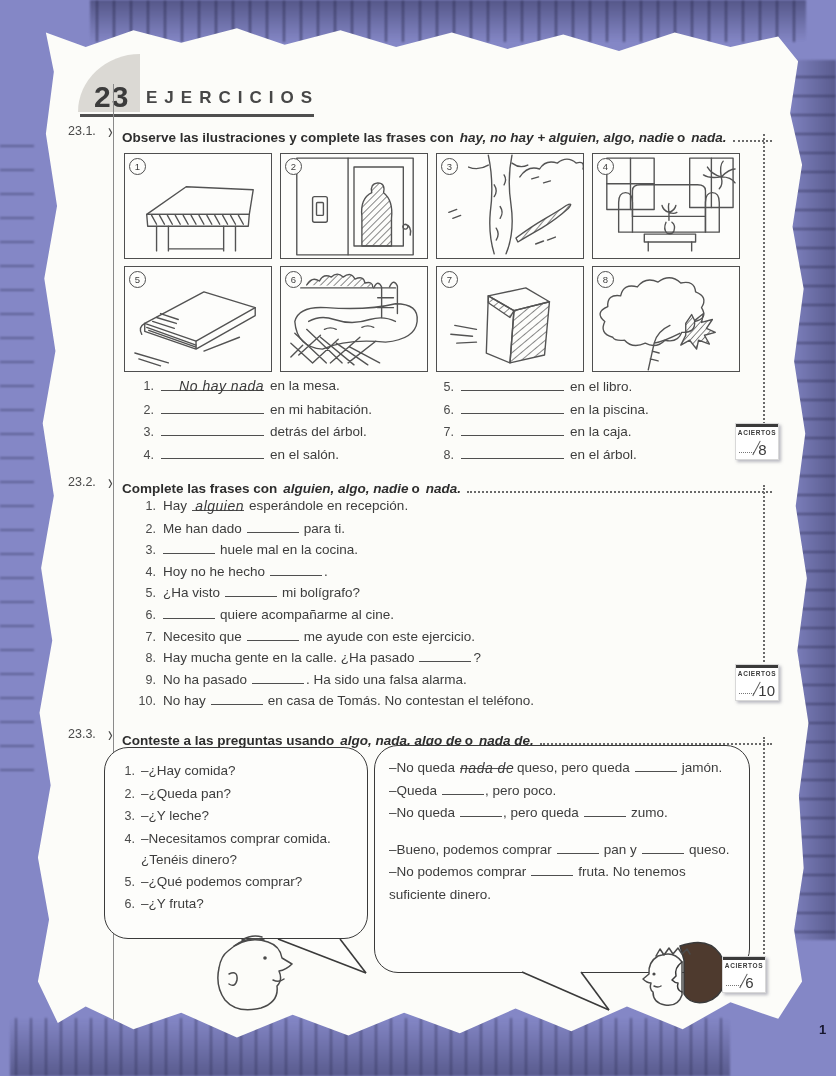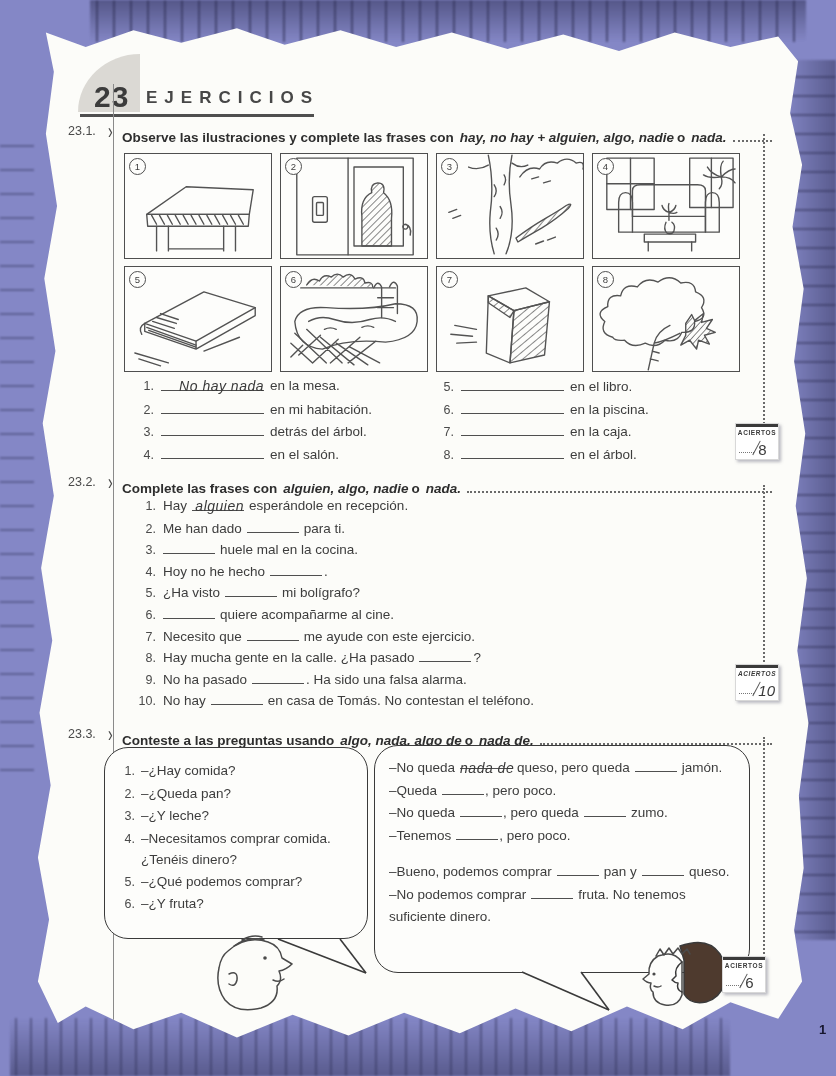--- a/index.html
+++ b/index.html
@@ -364,21 +364,21 @@
         <span>. Ha sido una falsa alarma.</span>
       </div>
     <div class="item">
         <span class="inum">10.</span>
         <span class="pre">No hay</span>
         <span class="blank b2"><span class="hand"></span></span>
         <span>en casa de Tomás. No contestan el teléfono.</span>
       </div>
   </div>
 
-  <div class="badge" style="left:713px;top:644px;font-style:italic;">
+  <div class="badge" style="left:713px;top:644px;">
     <div class="badge-bar"></div>
     <div class="badge-label">ACIERTOS</div>
     <div class="badge-row">
         <span class="badge-dots"></span>
         <span class="badge-slash"></span>
         <span class="badge-num">10</span>
       </div>
   </div>
 
   <div class="sec-label" style="top:707px;">23.3.</div>
@@ -416,21 +416,20 @@
     <div class="qrow">
         <span class="inum">6.</span>
         <span class="qtext">–¿Y fruta?</span>
       </div>
   </div>
 
   <div class="bubble bubbleR">
     <div class="arow"><span>–No queda</span><span class="blank b3" style="width:52px;"><span class="hand">nada de</span></span><span>queso, pero queda</span><span class="blank b3"></span><span>jamón.</span></div>
     <div class="arow"><span>–Queda</span><span class="blank b3" style="margin-right:1px;"></span><span>, pero poco.</span></div>
     <div class="arow"><span>–No queda</span><span class="blank b3" style="margin-right:1px;"></span><span>, pero queda</span><span class="blank b3"></span><span>zumo.</span></div>
-    <div class="arow"><span>–Tenemos</span><span class="blank b3" style="margin-right:1px;"></span><span>, pero poco.</span></div>
     <div class="gap"></div>
     <div class="arow"><span>–Bueno, podemos comprar</span><span class="blank b3"></span><span>pan y</span><span class="blank b3"></span><span>queso.</span></div>
     <div class="arow wrap"><span>–No podemos comprar</span><span class="blank b3"></span><span>fruta. No tenemos suficiente dinero.</span></div>
   </div>
 
   <svg class="tail" style="left:250px;top:917px;width:100px;height:50px;" viewBox="0 0 100 50">
     <polygon points="6,2 94,36 68,2" fill="#fdfdfb" stroke="none"></polygon>
     <line x1="6" y1="2" x2="94" y2="36" stroke="#3a3a3a" stroke-width="1.6"></line>
     <line x1="68" y1="2" x2="94" y2="36" stroke="#3a3a3a" stroke-width="1.6"></line>
   </svg>

